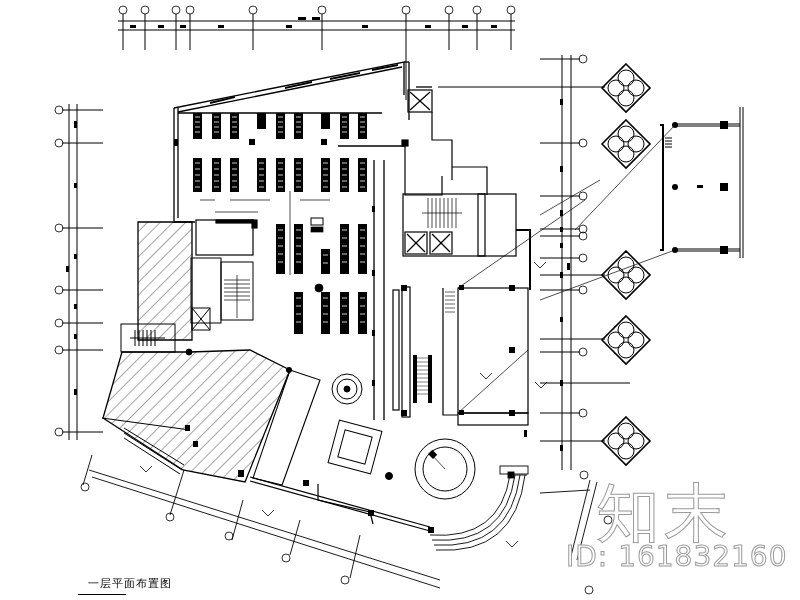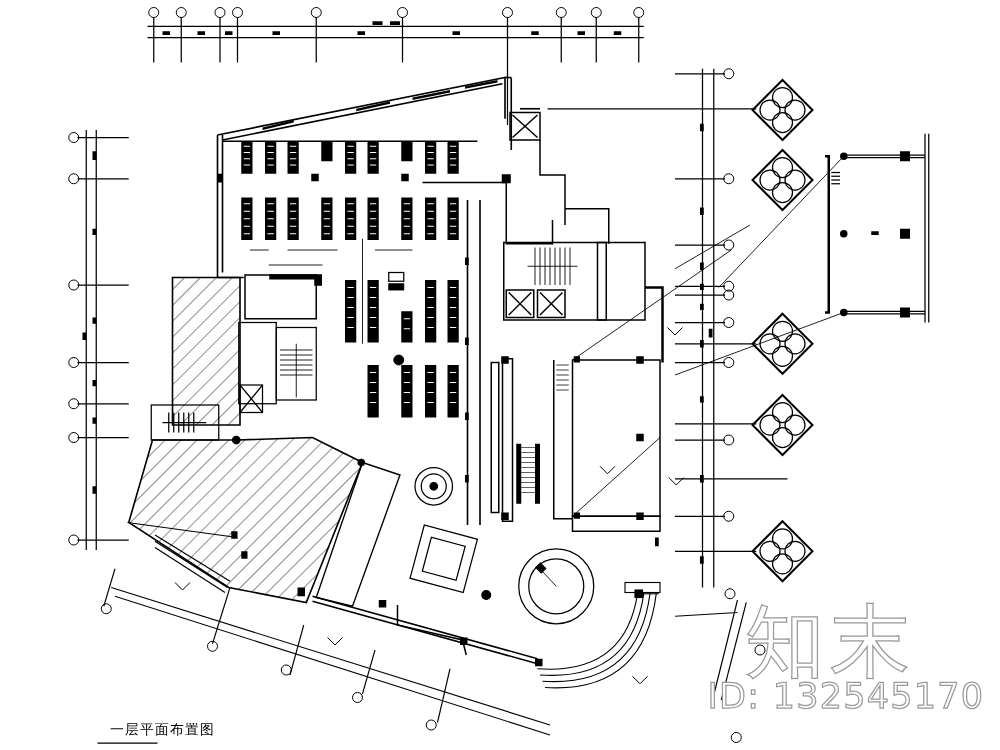--- a/index.html
+++ b/index.html
@@ -480,13 +480,13 @@
       <polyline points="535,382 541,388 547,382"></polyline>
       <polyline points="534,262 540,268 546,262"></polyline>
     </g>
   </g>
 </svg>
 
 <div class="lbl title">一层平面布置图</div>
 <div class="title-line"></div>
 
 <div class="wm wm-brand">知末</div>
-<div class="wm wm-id">ID: 132545170</div>
+<div class="wm wm-id">ID: 161832160</div>
 
 </body></html>

